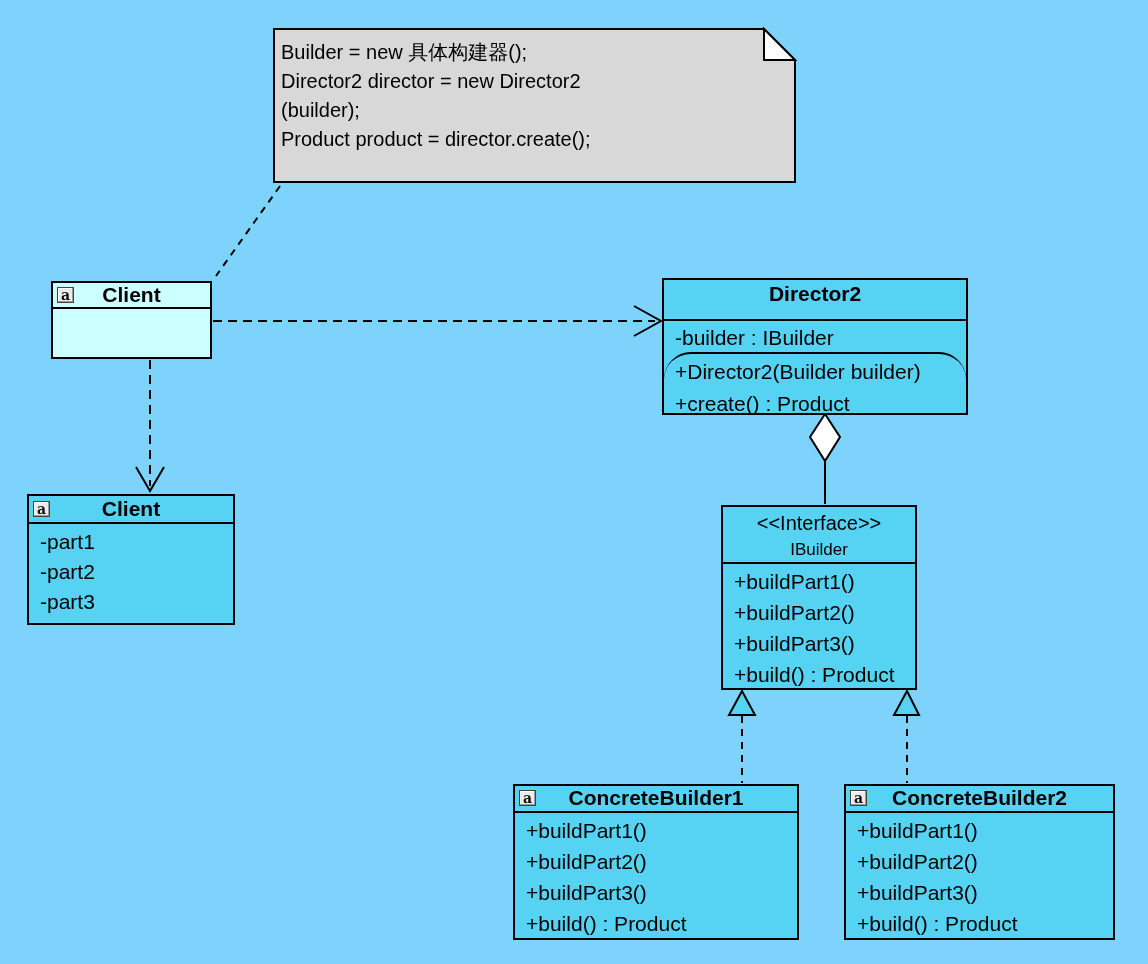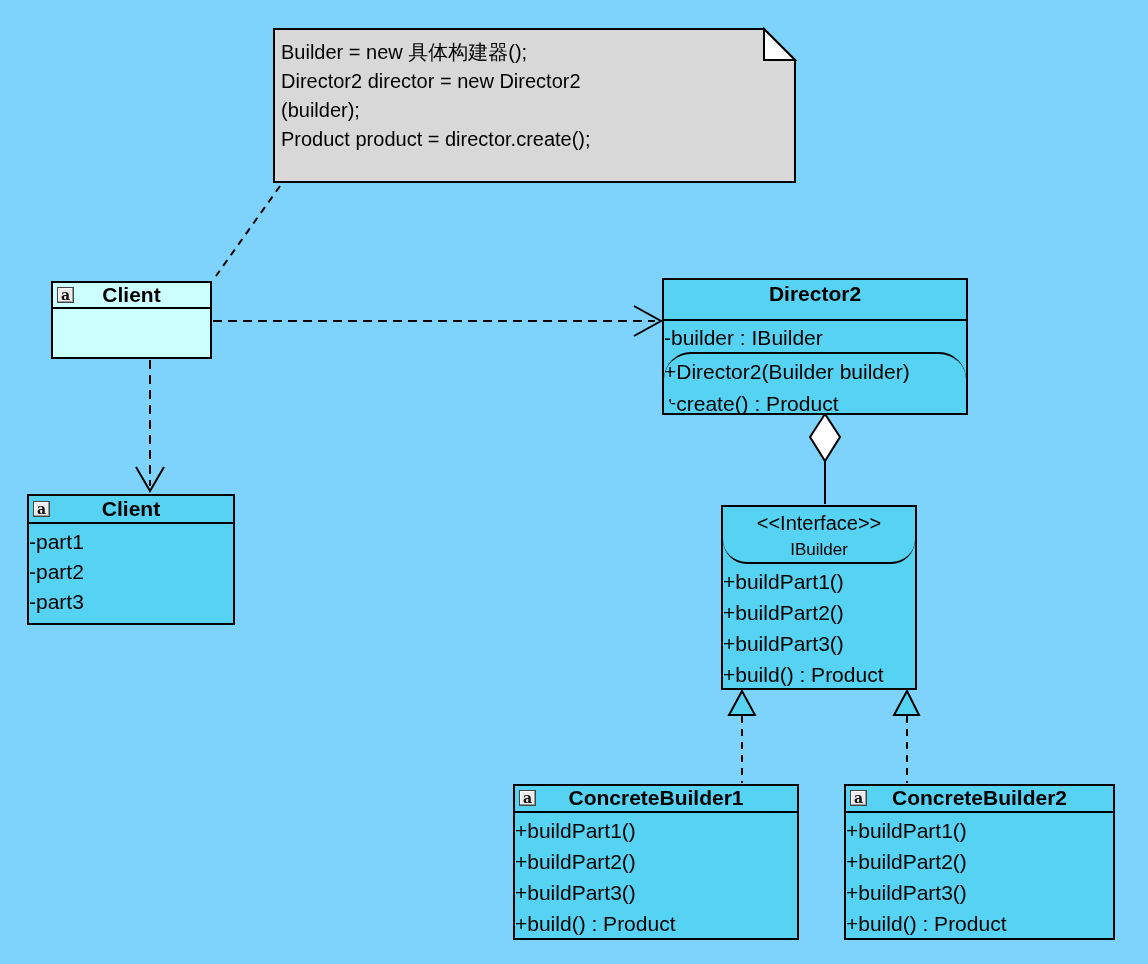--- a/index.html
+++ b/index.html
@@ -51,42 +51,42 @@
     background:#ececec; border:1px solid #444;
     box-shadow:inset -1px -1px 0 #9a9a9a, inset 1px 1px 0 #ffffff;
     color:#111; font-weight:bold; font-size:14px; line-height:14px;
     text-align:center; font-family:"DejaVu Serif", serif;
   }
 
   .compartment { box-sizing:border-box; overflow:hidden; }
   .sep-top     { border-top:2px solid #000;border-radius:27px; }
   .grow        { flex:1 1 auto; }
   .member {
-    white-space:nowrap; padding-left:0;
+    white-space:nowrap; padding-left:11px;
     font-size:21px; line-height:31px;
   }
 
   
   #cls-client    { left:51px;  top:281px; width:161px; height:78px; }
   #cls-client .title { height:26px; line-height:23px; }
 
   #cls-director2 { left:662px; top:278px; width:306px; height:137px; }
   #cls-director2 .title { height:46px; line-height:27px; }
   #cls-director2 .attrs { height:35px; }
   #cls-director2 .attrs .member { line-height:33px; }
   #cls-director2 .methods .member { line-height:32px; }
   #cls-director2 .methods { padding-top:2px; }
 
   #cls-product   { left:27px;  top:494px; width:208px; height:131px; }
   #cls-product .title { height:28px; line-height:25px; }
   #cls-product .attrs { padding-top:3px; }
   #cls-product .attrs .member { line-height:30px; }
 
   #cls-ibuilder  { left:721px; top:505px; width:196px; height:185px; }
-  #cls-ibuilder .title { height:57px; padding-top:2px;border-radius:24px; }
+  #cls-ibuilder .title { height:57px; padding-top:2px; }
   #cls-ibuilder .methods { padding-top:2px; }
 
   #cls-cb1 { left:513px; top:784px; width:286px; height:156px; }
   #cls-cb2 { left:844px; top:784px; width:271px; height:156px; }
   #cls-cb1 .title, #cls-cb2 .title { height:27px; line-height:24px; }
   #cls-cb1 .methods, #cls-cb2 .methods { padding-top:2px; }
 </style>
 </head>
 <body>
 

